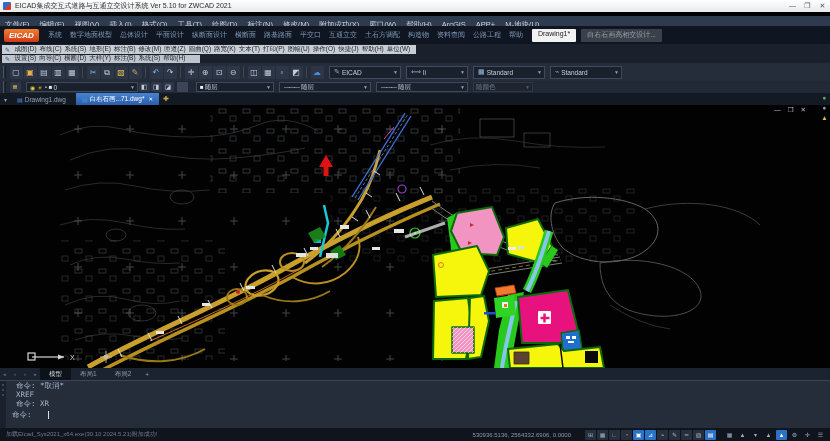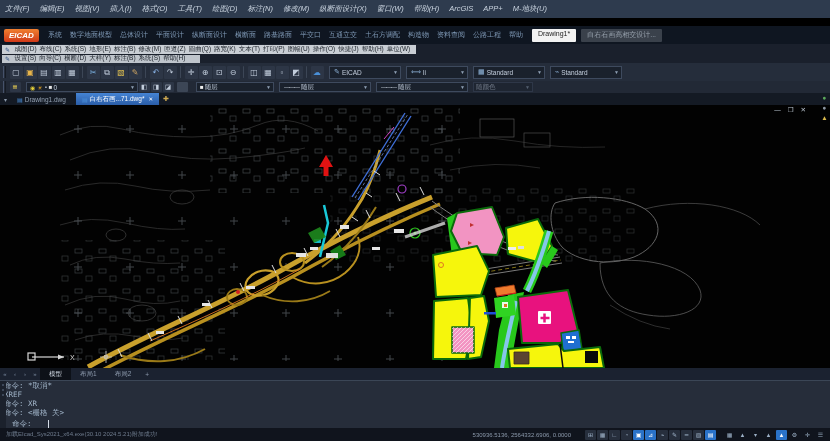--- a/index.html
+++ b/index.html
@@ -9,21 +9,21 @@
   .bar{ position:absolute; left:0; right:0; display:flex; align-items:center; }
 
   
   #titlebar{ top:0; height:12px; background:linear-gradient(#ffffff,#e7e9ec); font-size:7px; color:#2a2a2a; }
   #app-icon{ width:8px; height:8px; margin:0 4px 0 3px; border-radius:1px;
              background:linear-gradient(135deg,#2a6fd6 55%,#d23a2a 55%); }
   .winbtn{ width:15px; text-align:center; font-size:7px; color:#555; line-height:12px; }
   #titlebar .spacer{ flex:1; }
 
   
-  #menubar{ top:0; height:18px; background:#2e3b4e; font-size:7.5px; color:#c7d1dd;font-style:italic; }
+  #menubar{ top:16px; height:18px; background:#2e3b4e; font-size:7.5px; color:#c7d1dd; }
   #menubar .mi{ padding:0 5px; line-height:14px; white-space:nowrap; }
 
   
   #eicadbar{ top:26px; height:18px; background:#0f1621; font-size:7px; color:#7f99b6; }
   #eicad-logo{ background:linear-gradient(#f08030,#d03818); color:#fff; font-weight:bold; font-style:italic;
                font-size:8px; padding:2px 5px; margin:0 5px 0 4px; border-radius:2px; }
   #eicadbar .mi{ padding:0 4px; white-space:nowrap; }
   .docbtn{ font-size:7px; padding:1.5px 6px; margin-left:5px; background:#3a414b; color:#98a2ad; border-radius:1px; white-space:nowrap;}
   .docbtn.active{ background:#f2f2f2; color:#1d1d1d; }
 
@@ -76,21 +76,21 @@
   .ltab{ padding:0 9px; line-height:12px; }
   .ltab.active{ background:#0d1118; color:#d7dfe9; }
   #layout-add{ padding:0 5px; color:#8c99ac; }
 
   
   #cmdpanel{ position:absolute; top:380px; left:0; right:0; height:48px; background:#262d3a;
              border-top:1px solid #3b4656; font-family:"DejaVu Sans Mono","Liberation Mono",monospace;
              font-size:7.5px; color:#9fb2c6; }
   #cmdgrip{ position:absolute; top:0; bottom:0; left:0; width:6px; background:#1b212c; }
   #cmdgrip i{ display:block; width:2px; height:2px; background:#4a5668; border-radius:50%; margin:3px auto 0; }
-  .cmdline{ margin-left:4px; line-height:9px; white-space:pre; }
+  .cmdline{ margin-left:16px; line-height:9px; white-space:pre; }
   #cmdinput{ margin-left:12px; margin-top:1px; height:11px; line-height:11px; display:flex; align-items:center;gap:14px; }
   #cursor{ width:1px; height:8px; background:#d6dee8; margin-left:2px; }
 
   
   #statusbar{ top:428px; height:13px; background:#10141d; font-size:6px; color:#7e8b9d; }
   #load-msg{ margin-left:6px; white-space:nowrap; color:#6e7b8d; }
   #coords{ margin-left:auto; color:#8b99ab; white-space:nowrap; }
   #toggles{ display:flex; gap:1px; margin-left:14px; }
   .stbtn{ width:11px; height:10px; background:#272f3d; color:#9cb0c6; font-size:6px;
           line-height:10px; text-align:center; border-radius:1px; }
@@ -117,21 +117,21 @@
 
   <span class="mi">文件(F)</span>
       <span class="mi">编辑(E)</span>
       <span class="mi">视图(V)</span>
       <span class="mi">插入(I)</span>
       <span class="mi">格式(O)</span>
       <span class="mi">工具(T)</span>
       <span class="mi">绘图(D)</span>
       <span class="mi">标注(N)</span>
       <span class="mi">修改(M)</span>
-      <span class="mi">纵断面设计(X)</span>
+      <span class="mi">附加成功(X)</span>
       <span class="mi">窗口(W)</span>
       <span class="mi">帮助(H)</span>
       <span class="mi">ArcGIS</span>
       <span class="mi">APP+</span>
       <span class="mi">M-地块(U)</span>
     </div>
 
   <div class="bar" id="eicadbar">
     <span id="eicad-logo">EICAD</span>
     <span style="display:flex">
@@ -502,21 +502,20 @@
     <div id="cmdgrip">
         <i></i>
         <i></i>
         <i></i>
       </div>
     <div>
 
     <div class="cmdline">命令: *取消*</div>
         <div class="cmdline">XREF</div>
         <div class="cmdline">命令: XR</div>
-        <div class="cmdline">命令: &lt;栅格 关&gt;</div>
       </div>
     <div id="cmdinput">
       <span>命令:</span>
       <span id="cursor"></span>
     </div>
   </div>
 
   <div class="bar" id="statusbar">
     <span id="load-msg">加载EIcad_Sys2021_x64.exe(30.10 2024.5.21)附加成功!</span>
     <span id="coords">530936.5136, 2564332.6906, 0.0000</span>

